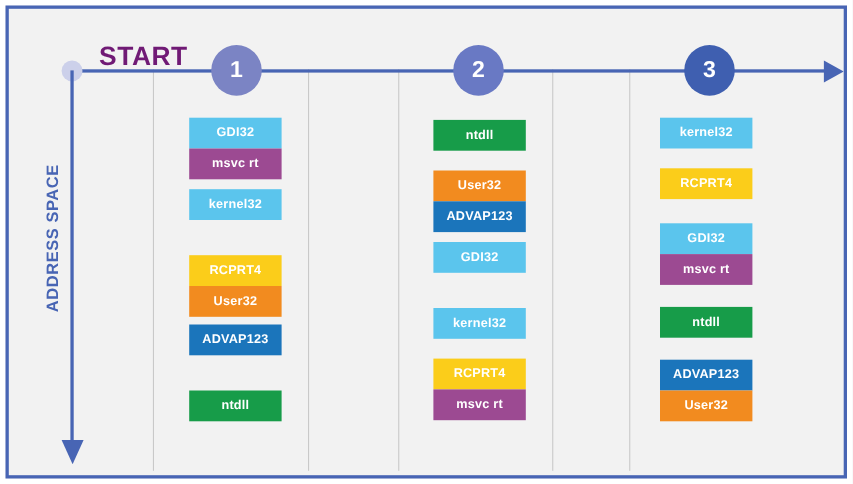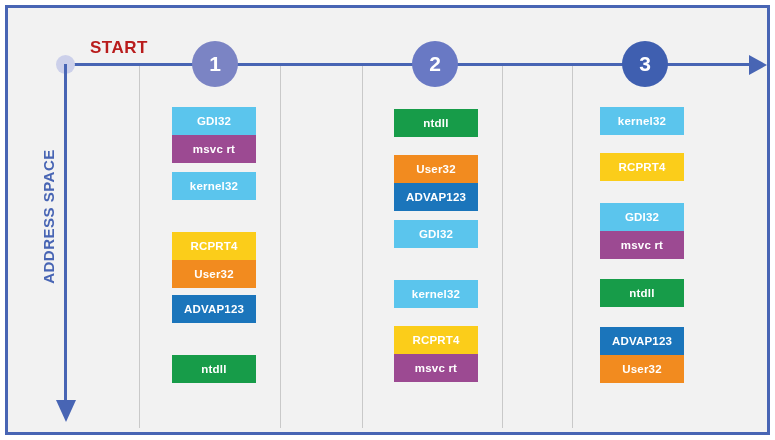--- a/index.html
+++ b/index.html
@@ -87,22 +87,22 @@
     font-size:15px;
     font-weight:bold;
     letter-spacing:0.5px;
     white-space:nowrap;
   }
 
   .start-label{
     position:absolute;
     left:82px;
     top:30px;
-    color:#b91c1c;
-    font-size:17px;
+    color:#701a75;
+    font-size:24px;
     font-weight:bold;
     letter-spacing:0.5px;
   }
 
   
   .milestone{
     position:absolute;
     width:46px;height:46px;
     border-radius:50%;
     color:#ffffff;

